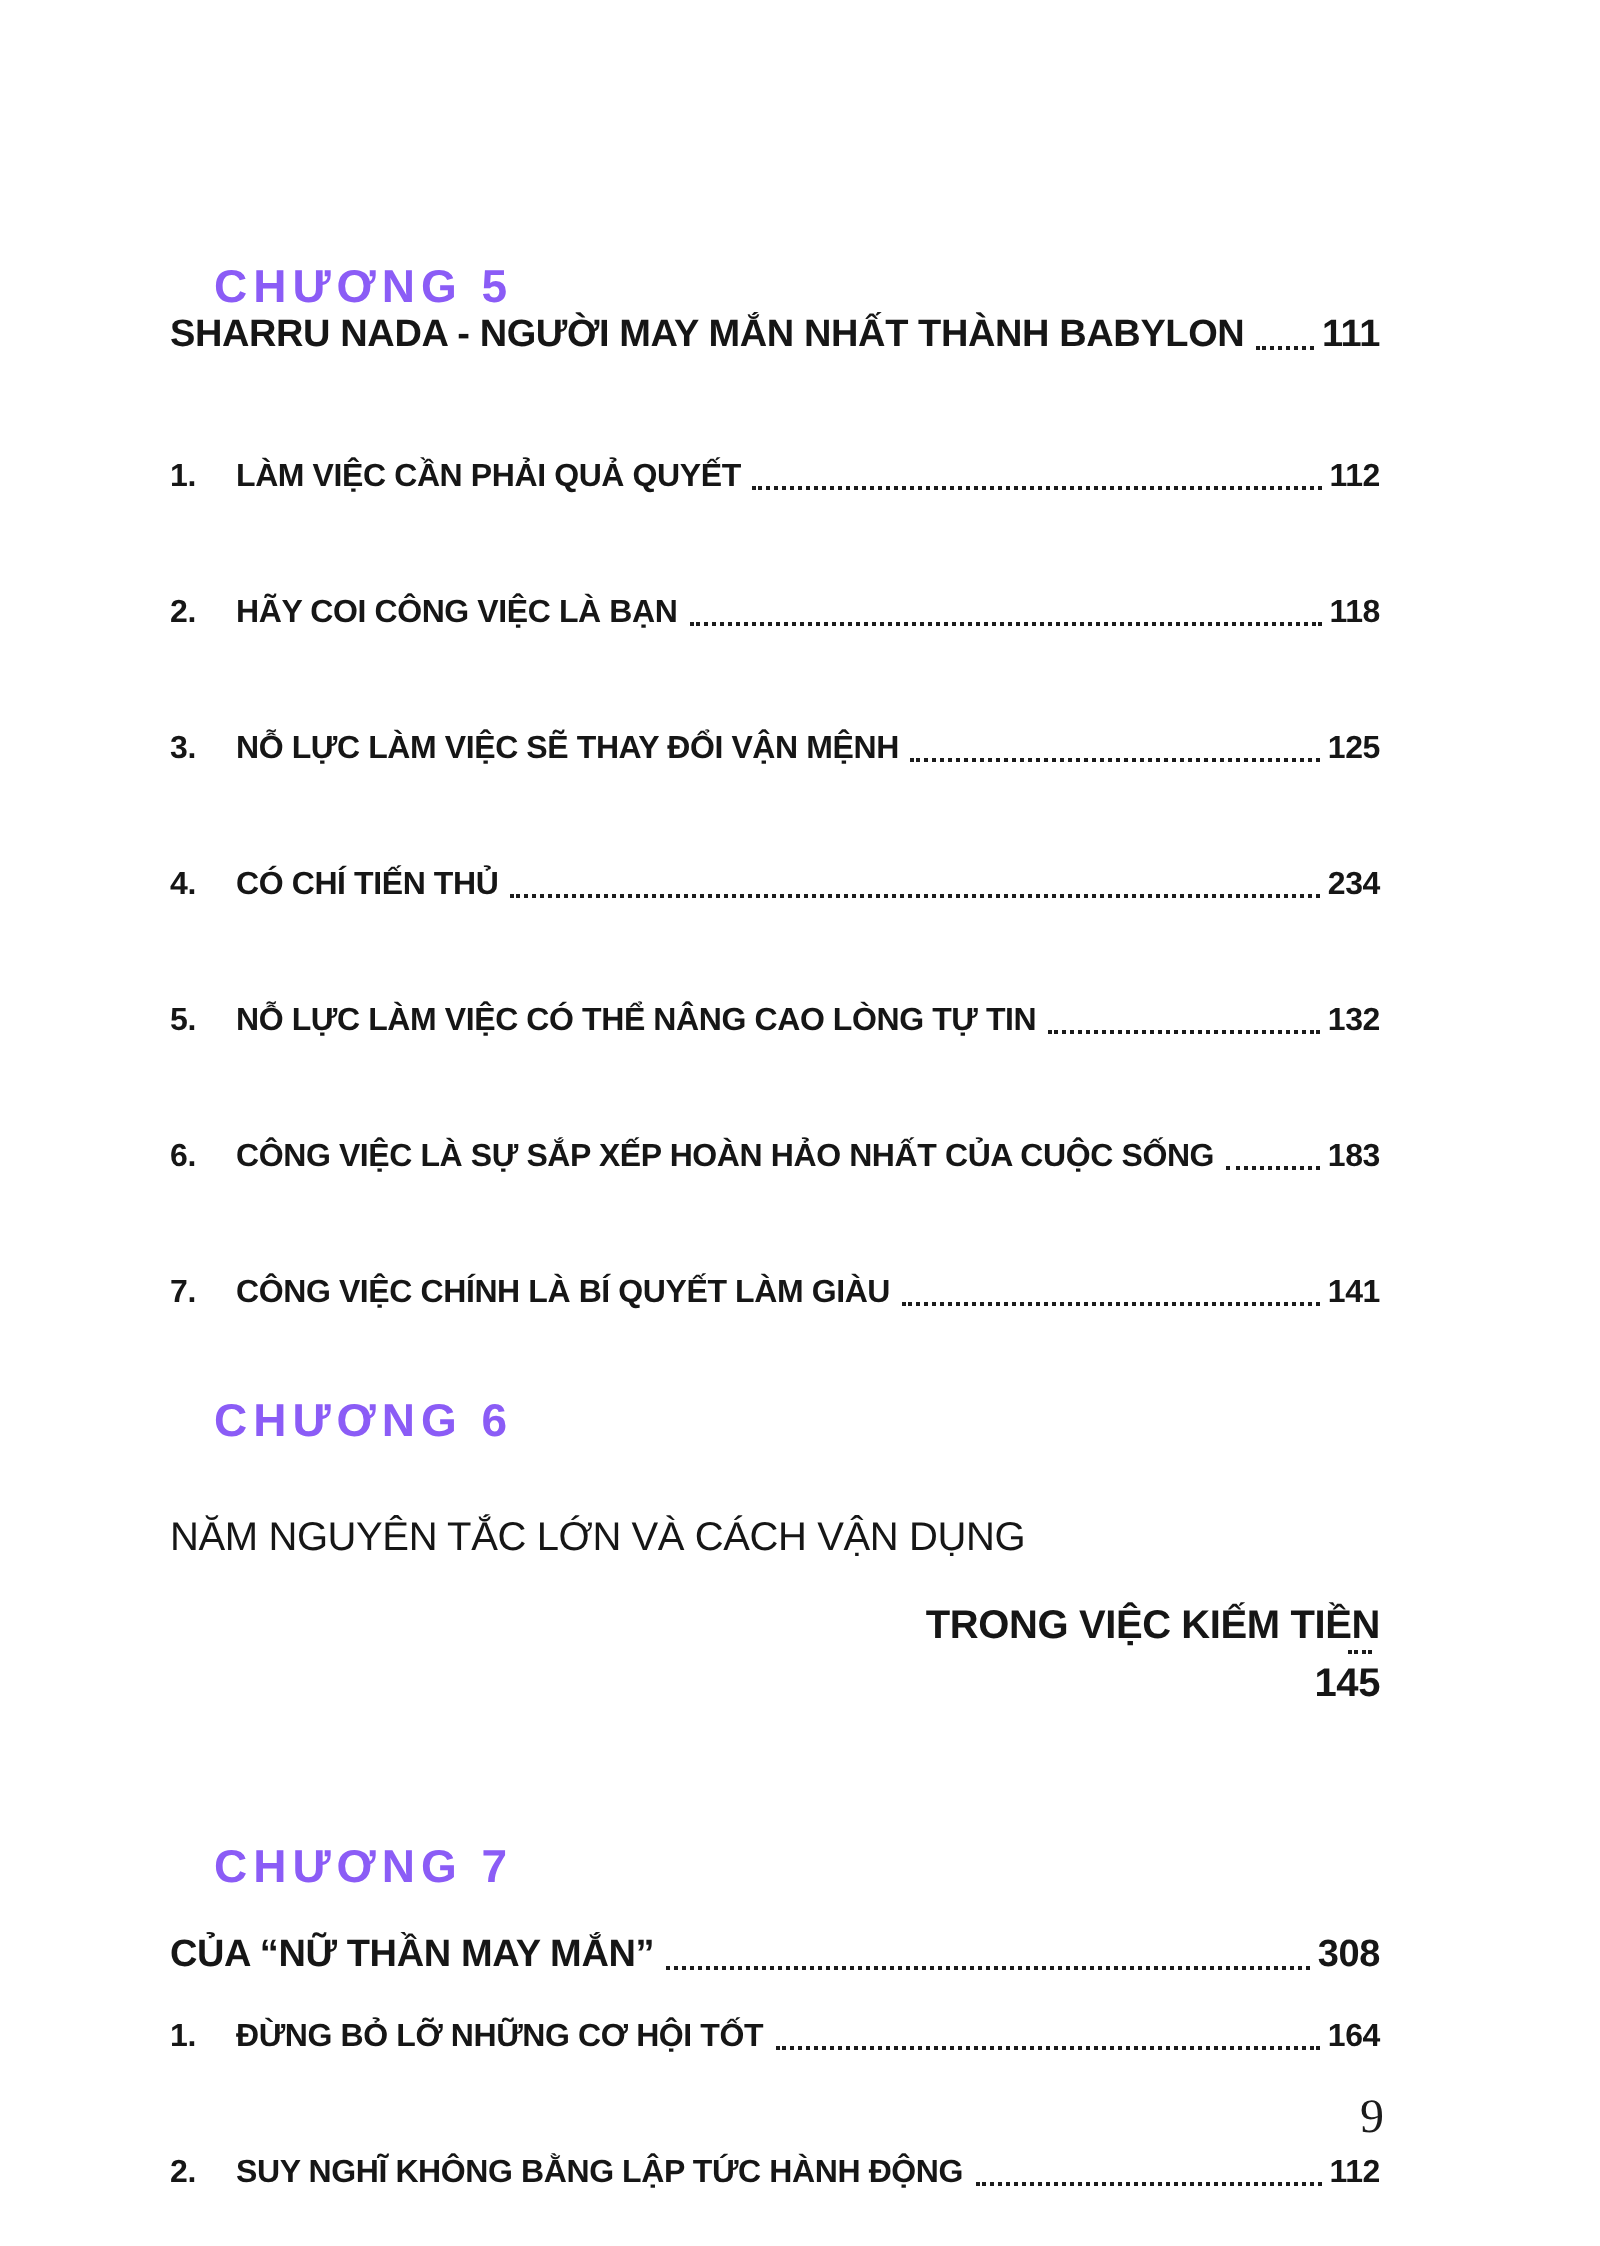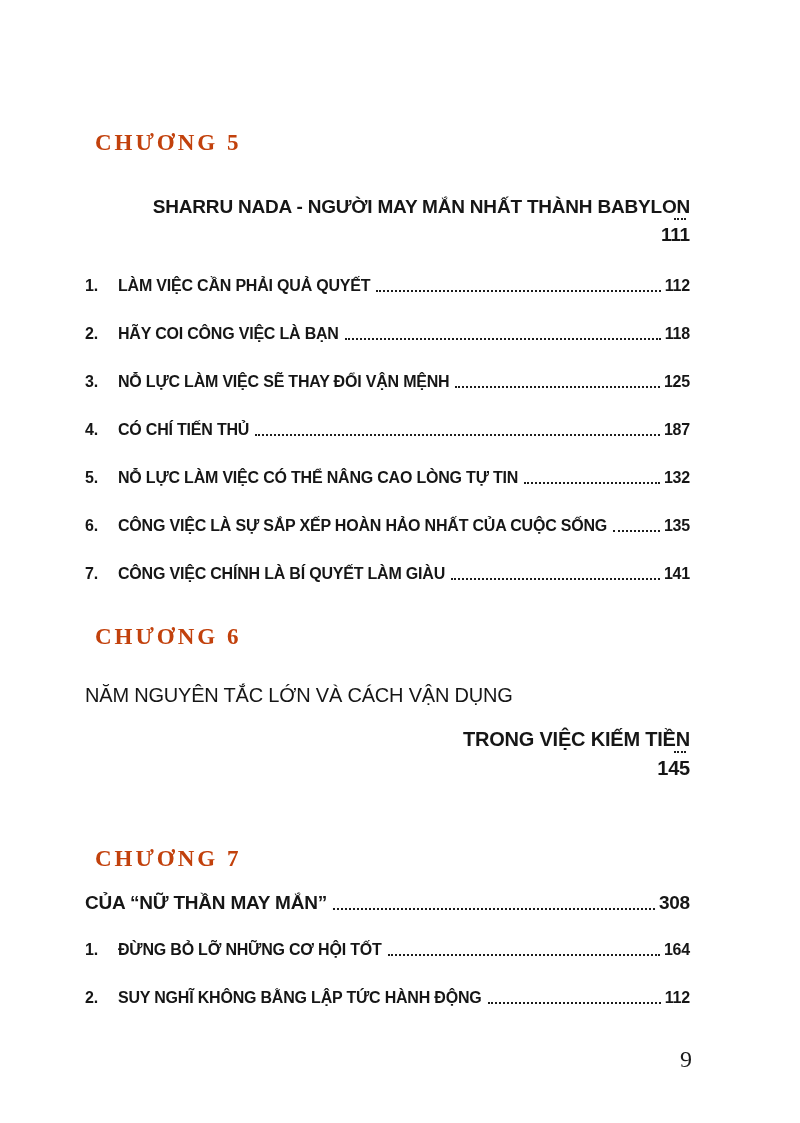--- a/index.html
+++ b/index.html
@@ -10,54 +10,54 @@
     color: #161616;
   }
   .page {
     position: relative;
     width: 800px; height: 1123px;
     background: #ffffff;
     padding: 130px 110px 0 85px;
     overflow: hidden;
   }
   .chapter-heading {
-    font-family: Liberation Serif, serif;
+    font-family: Liberation Sans, sans-serif;
     font-size: 23px;
     font-weight: 700;
     letter-spacing: 3px;
-    color: #c2410c;
-    margin-left: 10px;
+    color: #8b5cf6;
+    margin-left: 22px;
   }
   .row { display: flex; align-items: flex-end; }
   .leader {
     flex: 1 1 auto;
     border-bottom: 2px dotted #1c1c1c;
     margin: 0 4px 3px 6px;
     min-width: 12px;
   }
   .big-row {
     font-size: 19px;
     font-weight: 700;
     letter-spacing: -0.2px;
   }
   .big-row .leader { border-bottom: 2.5px dotted #1c1c1c; margin-bottom: 4px; }
-  .ch5-title-row { margin-top: 40px; margin-bottom: 30px; flex-direction: column; }
+  .ch5-title-row { margin-bottom: 30px; }
   .toc-list { list-style: none; }
   .toc-item {
     display: flex;
     align-items: flex-end;
     font-size: 16px;
     font-weight: 700;
     letter-spacing: -0.2px;
     line-height: 19px;
     margin-bottom: 29px;
   }
   .toc-item .num { flex: 0 0 33px; }
   .toc-item .ttl { white-space: nowrap; }
-  .toc-item .pg { flex: 0 0 auto; }
+  .toc-item .pg { flex: 0 0 auto; margin-top: 20px; }
   .ch6-heading { margin-top: 41px; }
   .ch6-line1 {
     margin-top: 34px;
     font-size: 20px;
     font-weight: 400;
     letter-spacing: -0.2px;
   }
   .ch6-line2 {
     margin-top: 21px;
     font-size: 20px;
@@ -68,21 +68,20 @@
   .ch6-line2 .leader, .ch7-line2 .leader { border-bottom: 2.5px dotted #1c1c1c; margin-bottom: 4px; }
   .ch7-heading { margin-top: 66px; }
   .ch7-line1 {
     margin-top: 33px;
     font-size: 19px;
     font-weight: 700;
     letter-spacing: -0.2px;
   }
   .ch7-line2 {
     margin-top: 20px;
-    margin-bottom: 26px;
     font-size: 19px;
     font-weight: 700;
     letter-spacing: -0.2px;
   }
   .page-number {
     position: absolute;
     top: 1046px;
     right: 108px;
     font-family: "Liberation Serif", serif;
     font-size: 24px;
@@ -119,33 +118,33 @@
       <li class="toc-item">
         <span class="num">3.</span>
         <span class="ttl">NỖ LỰC LÀM VIỆC SẼ THAY ĐỔI VẬN MỆNH</span>
         <span class="leader"></span>
         <span class="pg">125</span>
       </li>
       <li class="toc-item">
         <span class="num">4.</span>
         <span class="ttl">CÓ CHÍ TIẾN THỦ</span>
         <span class="leader"></span>
-        <span class="pg">187</span>
+        <span class="pg">234</span>
       </li>
       <li class="toc-item">
         <span class="num">5.</span>
         <span class="ttl">NỖ LỰC LÀM VIỆC CÓ THỂ NÂNG CAO LÒNG TỰ TIN</span>
         <span class="leader"></span>
         <span class="pg">132</span>
       </li>
       <li class="toc-item">
         <span class="num">6.</span>
         <span class="ttl">CÔNG VIỆC LÀ SỰ SẮP XẾP HOÀN HẢO NHẤT CỦA CUỘC SỐNG</span>
         <span class="leader"></span>
-        <span class="pg">135</span>
+        <span class="pg">183</span>
       </li>
       <li class="toc-item">
         <span class="num">7.</span>
         <span class="ttl">CÔNG VIỆC CHÍNH LÀ BÍ QUYẾT LÀM GIÀU</span>
         <span class="leader"></span>
         <span class="pg">141</span>
       </li>
     </ol>
   </section>
 

